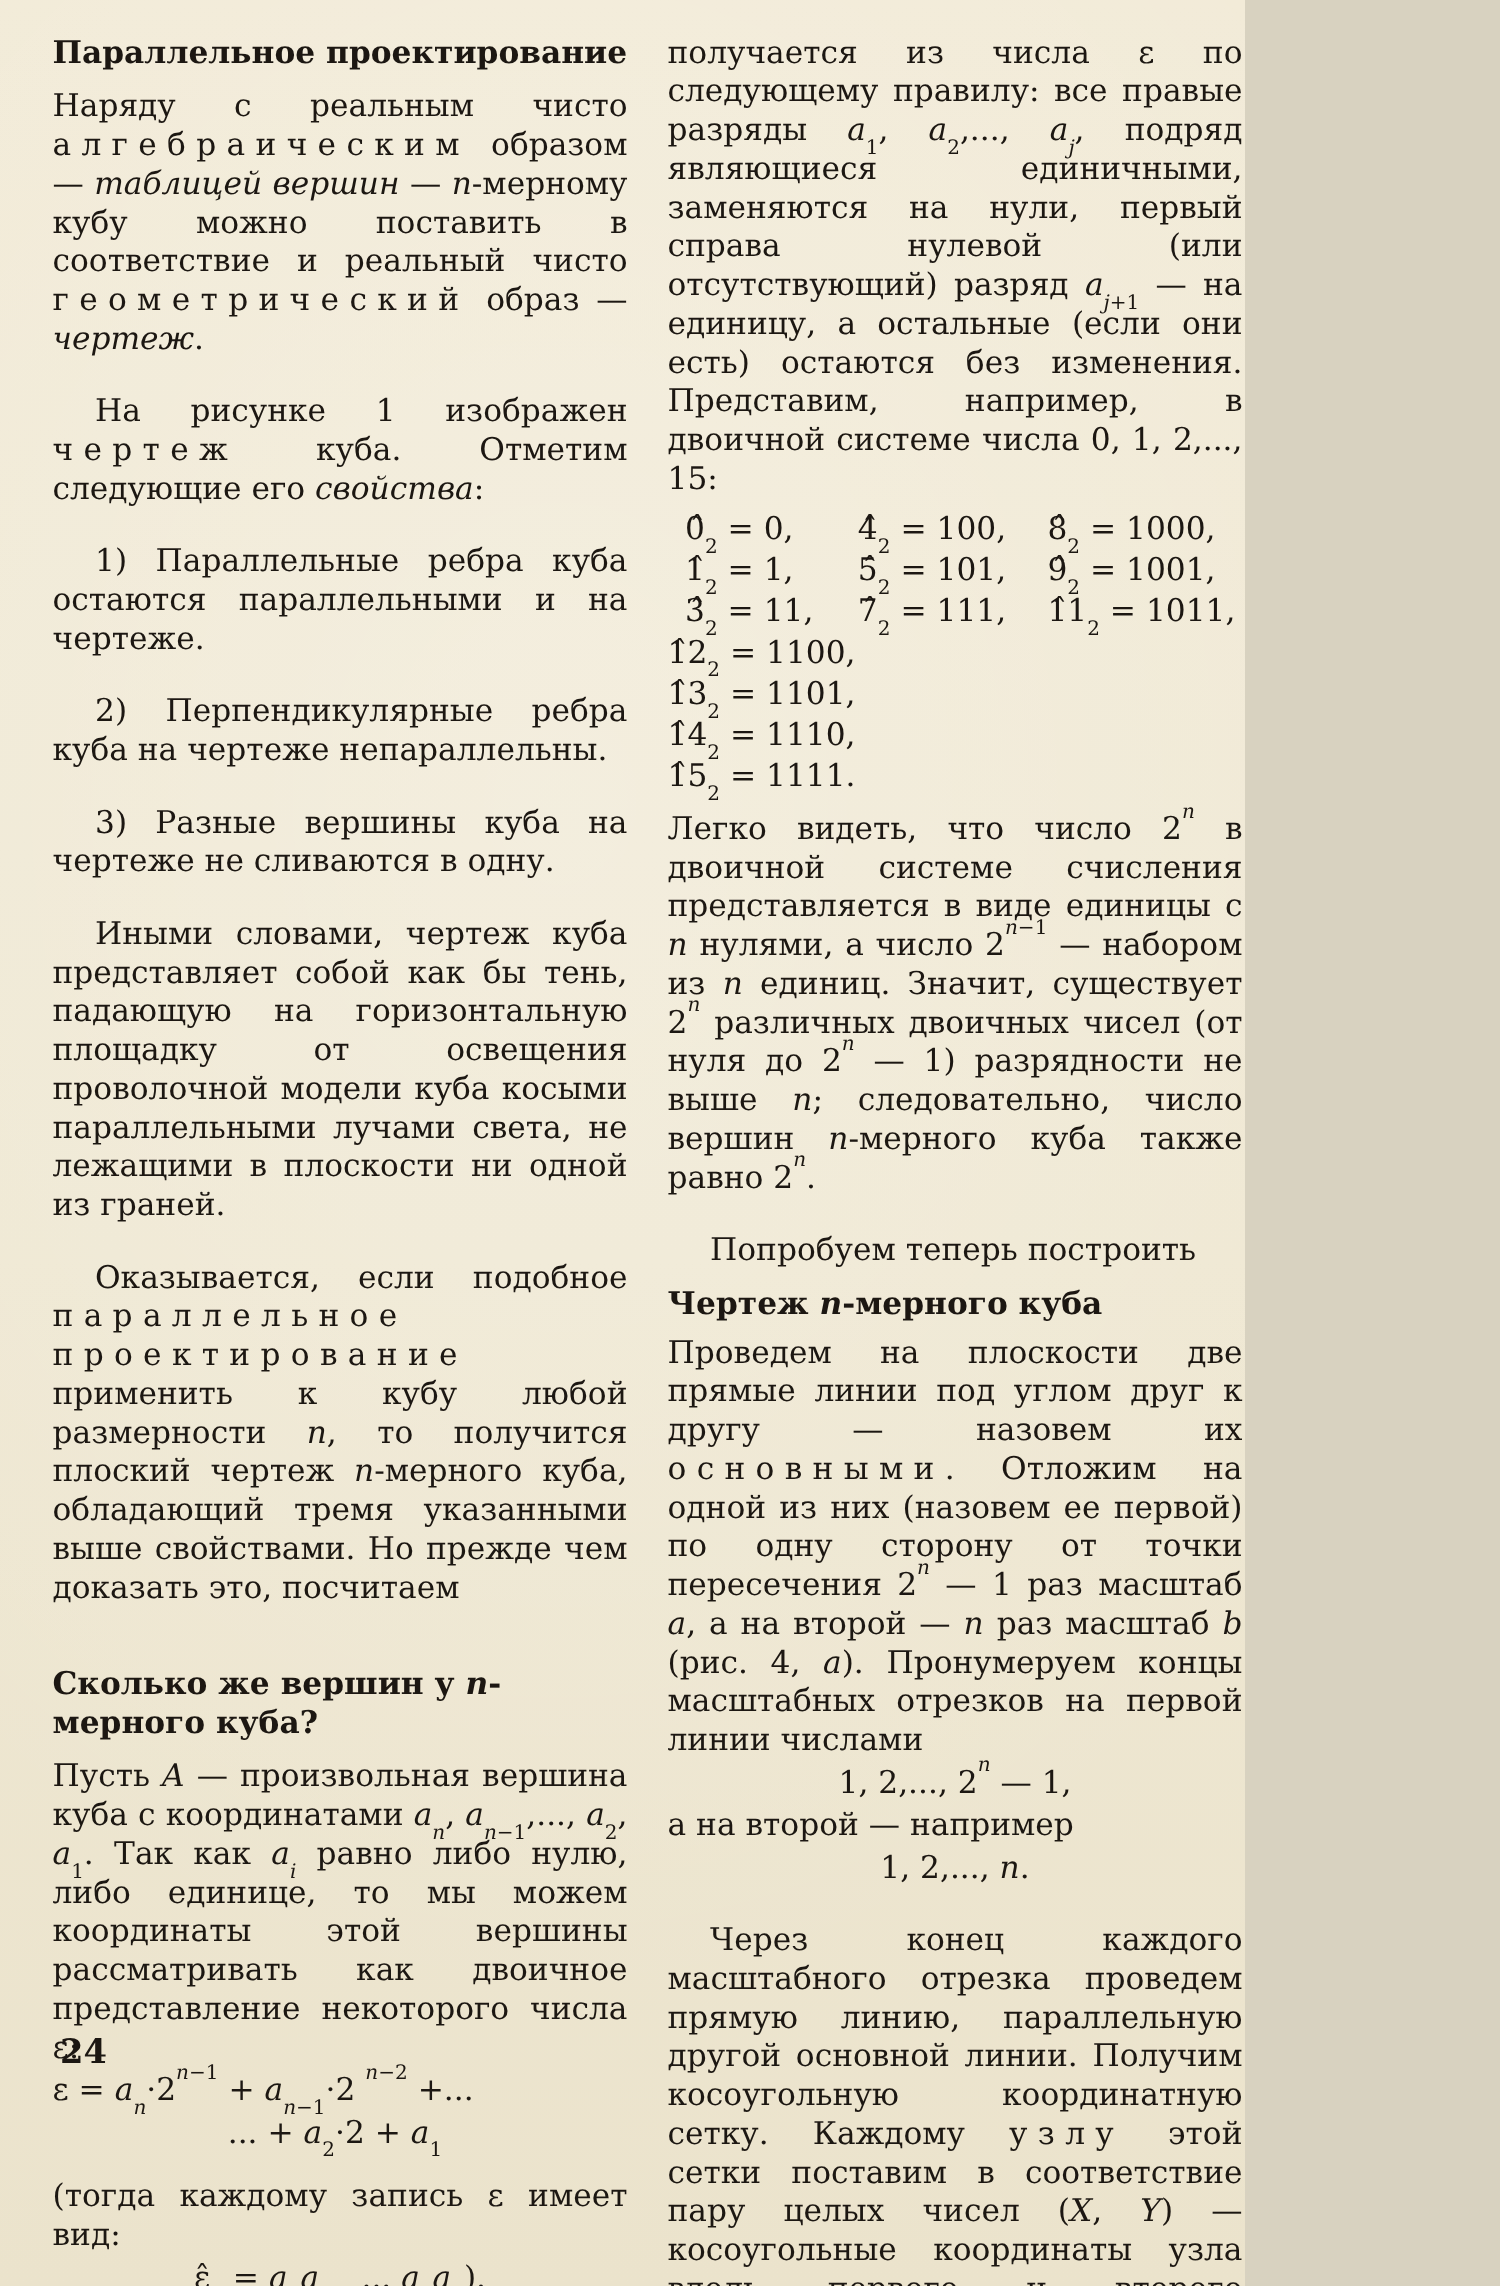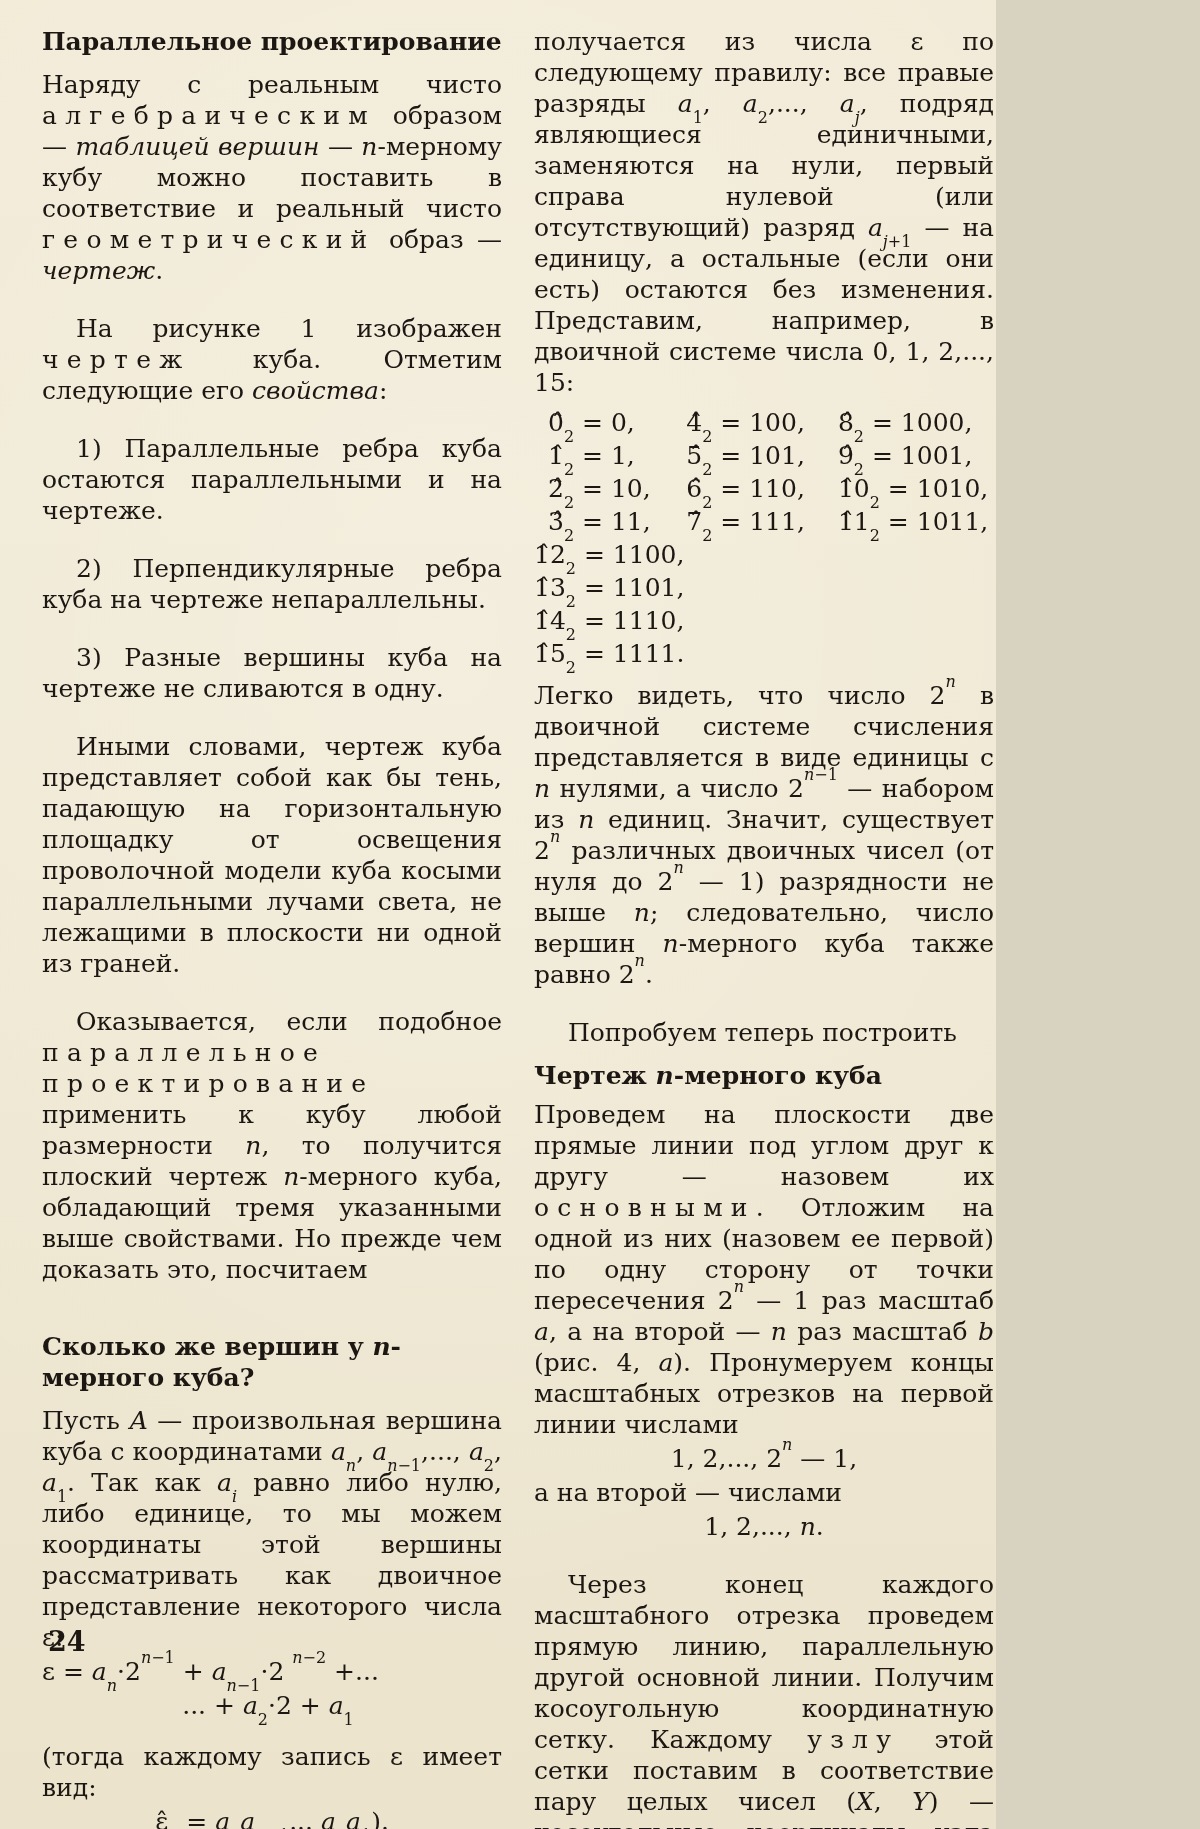--- a/index.html
+++ b/index.html
@@ -90,38 +90,33 @@
             <div class="bin-cell">0̂<sub>2</sub> = 0,</div>
             <div class="bin-cell">4̂<sub>2</sub> = 100,</div>
             <div class="bin-cell">8̂<sub>2</sub> = 1000,</div>
           </div>
           <div class="bin-row">
             <div class="bin-cell">1̂<sub>2</sub> = 1,</div>
             <div class="bin-cell">5̂<sub>2</sub> = 101,</div>
             <div class="bin-cell">9̂<sub>2</sub> = 1001,</div>
           </div>
           <div class="bin-row">
-            <div class="bin-cell">2̂<sub>2</sub> = 10,</div>
-            <div class="bin-cell">6̂<sub>2</sub> = 110,</div>
-            <div class="bin-cell">1̂0<sub>2</sub> = 1010,</div>
-          </div>
-          <div class="bin-row">
             <div class="bin-cell">3̂<sub>2</sub> = 11,</div>
             <div class="bin-cell">7̂<sub>2</sub> = 111,</div>
             <div class="bin-cell">1̂1<sub>2</sub> = 1011,</div>
           </div>
           <div class="bin-single">1̂2<sub>2</sub> = 1100,</div>
           <div class="bin-single">1̂3<sub>2</sub> = 1101,</div>
           <div class="bin-single">1̂4<sub>2</sub> = 1110,</div>
           <div class="bin-single">1̂5<sub>2</sub> = 1111.</div>
         </div>
         <p class="para">Легко видеть, что число 2<sup><span class="it">n</span></sup> в двоичной системе счисления представляется в виде единицы с <span class="it">n</span> нулями, а число 2<sup><span class="it">n</span>−1</sup> — набором из <span class="it">n</span> единиц. Значит, существует 2<sup><span class="it">n</span></sup> различных двоичных чисел (от нуля до 2<sup><span class="it">n</span></sup> — 1) разрядности не выше <span class="it">n</span>; следовательно, число вершин <span class="it">n</span>-мерного куба также равно 2<sup><span class="it">n</span></sup>.</p>
         <p class="para indent">Попробуем теперь построить</p>
         <div class="heading gap-small">Чертеж <span class="it">n</span>-мерного куба</div>
         <p class="para">Проведем на плоскости две прямые линии под углом друг к другу — назовем их <span class="sp">основными</span>. Отложим на одной из них (назовем ее первой) по одну сторону от точки пересечения 2<sup><span class="it">n</span></sup> — 1 раз масштаб <span class="it">a</span>, а на второй — <span class="it">n</span> раз масштаб <span class="it">b</span> (рис. 4, <span class="it">а</span>). Пронумеруем концы масштабных отрезков на первой линии числами</p>
         <div class="formula center">1, 2,..., 2<sup><span class="it">n</span></sup> — 1,</div>
-        <p class="para">а на второй — числами</p>
+        <p class="para">а на второй — например</p>
         <div class="formula center">1, 2,..., <span class="it">n</span>.</div>
         <p class="para indent">Через конец каждого масштабного отрезка проведем прямую линию, параллельную другой основной линии. Получим косоугольную координатную сетку. Каждому <span class="sp">узлу</span> этой сетки поставим в соответствие пару целых чисел (<span class="it">X</span>, <span class="it">Y</span>) — косоугольные координаты узла вдоль первого и второго направлений (точка пересечения ос-</p>
       </div>
   </div>
   <div class="pagenum">24</div>
 </div>
 
 </body></html>

